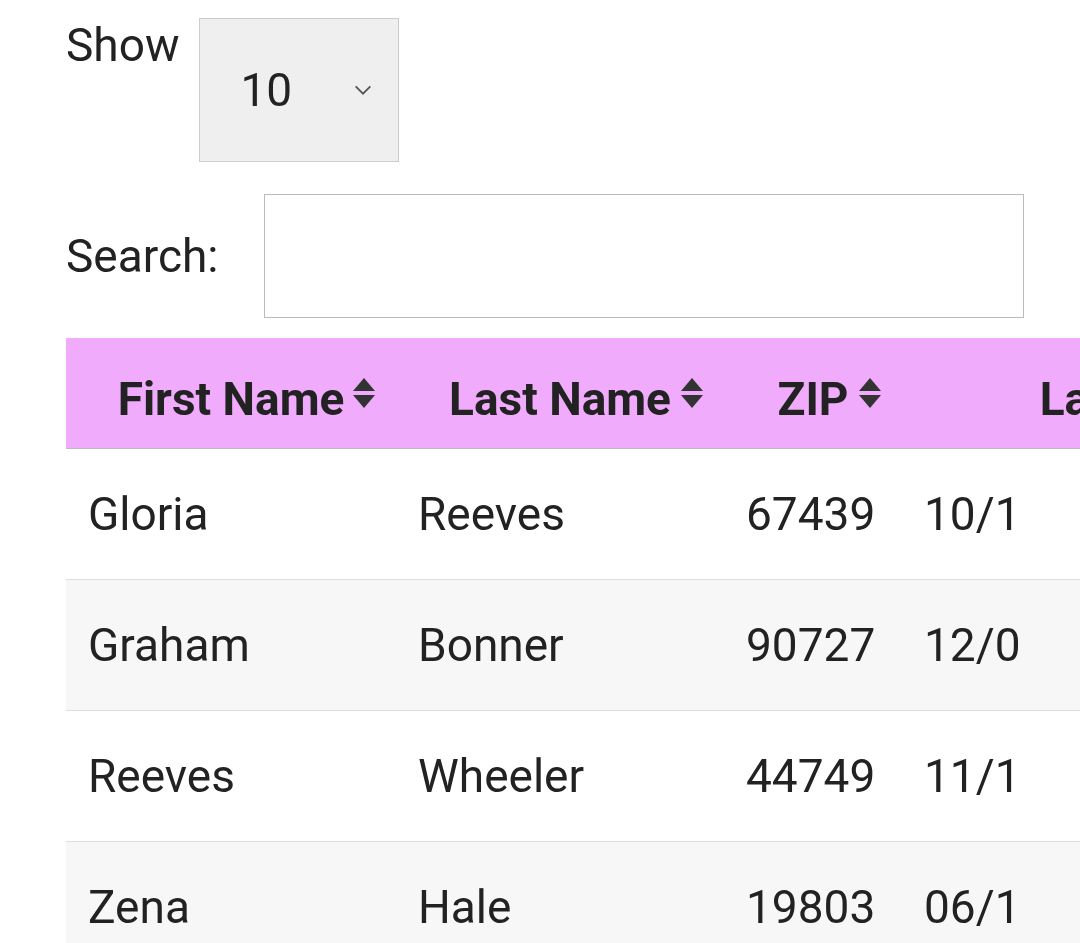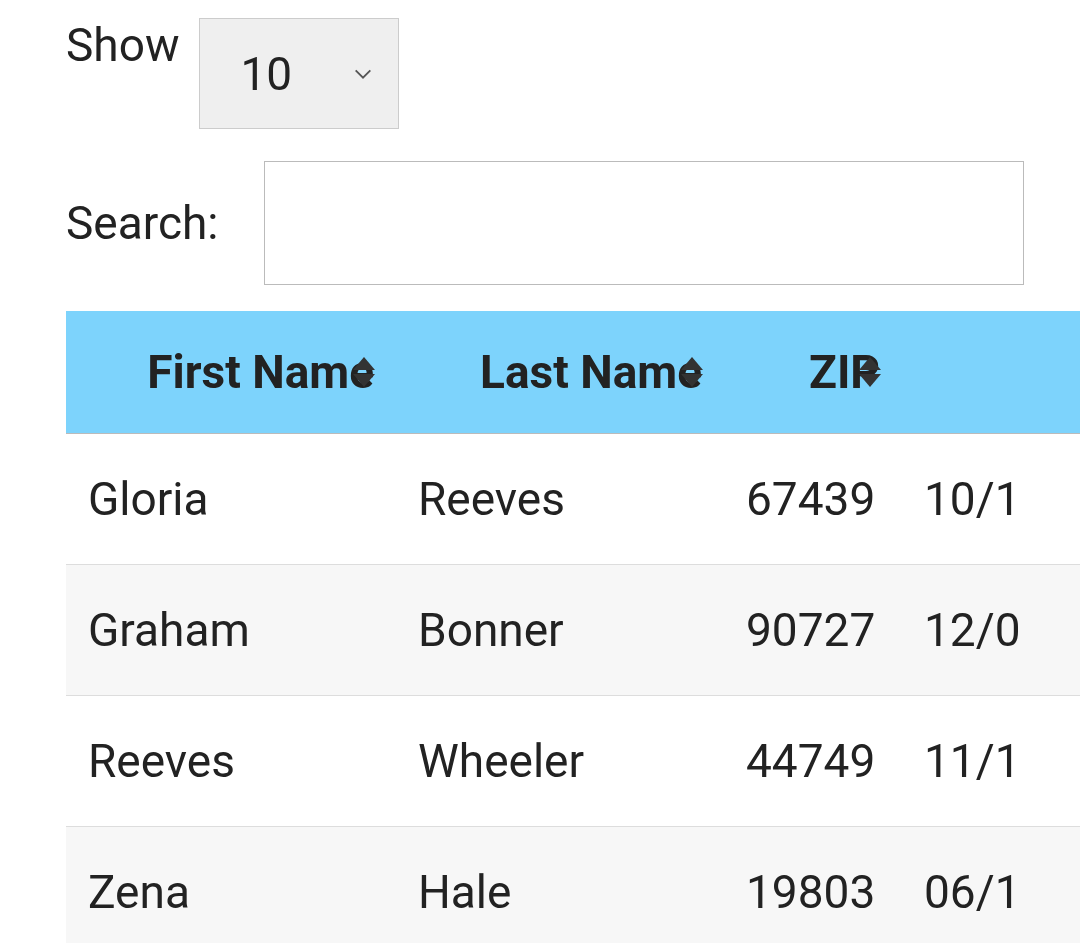--- a/index.html
+++ b/index.html
@@ -23,62 +23,62 @@
     display: flex;
     align-items: flex-start;
     gap: 20px;
     margin-bottom: 32px;
   }
   .length-row .lbl { font-weight: 400; }
   .select-wrap {
     position: relative;
     background: #efefef;
     border: 1px solid #ccc;
-    height: 111px;
+    height: 144px;
     width: 200px;
     display: flex;
     align-items: center;
     padding-left: 40px;
   }
   .select-wrap .val { font-size: 46px; }
   .select-wrap .chev {
     position: absolute;
     right: 24px;
     top: 50%;
     transform: translateY(-50%);
     width: 22px; height: 22px;
   }
   .select-wrap .chev svg { width: 22px; height: 22px; display:block; }
   
   .search-row {
     display: flex;
     align-items: center;
     gap: 46px;
-    margin-bottom: 26px;
+    margin-bottom: 20px;
   }
   .search-row .lbl { font-weight: 400; }
   .search-input {
     border: 1px solid #bbb;
     height: 124px;
     width: 760px;
     font-size: 46px;
     padding: 0 14px;
     background:#fff;
   }
   
   table.data {
     border-collapse: collapse;
     width: 1200px; 
     table-layout: fixed;
   }
   table.data thead th {
-    background: #7dd3fc;
+    background: #f0abfc;
     font-weight: 700;
-    text-align: right;
-    padding: 34px 22px 34px 22px;
+    text-align: center;
+    padding: 34px 22px 22px 22px;
     border-bottom: 1px solid #bbb;
     position: relative;
     white-space: nowrap;
   }
   table.data thead th .sort {
     position: absolute;
     right: 18px;
     top: 50%;
     transform: translateY(-50%);
     width: 28px;

